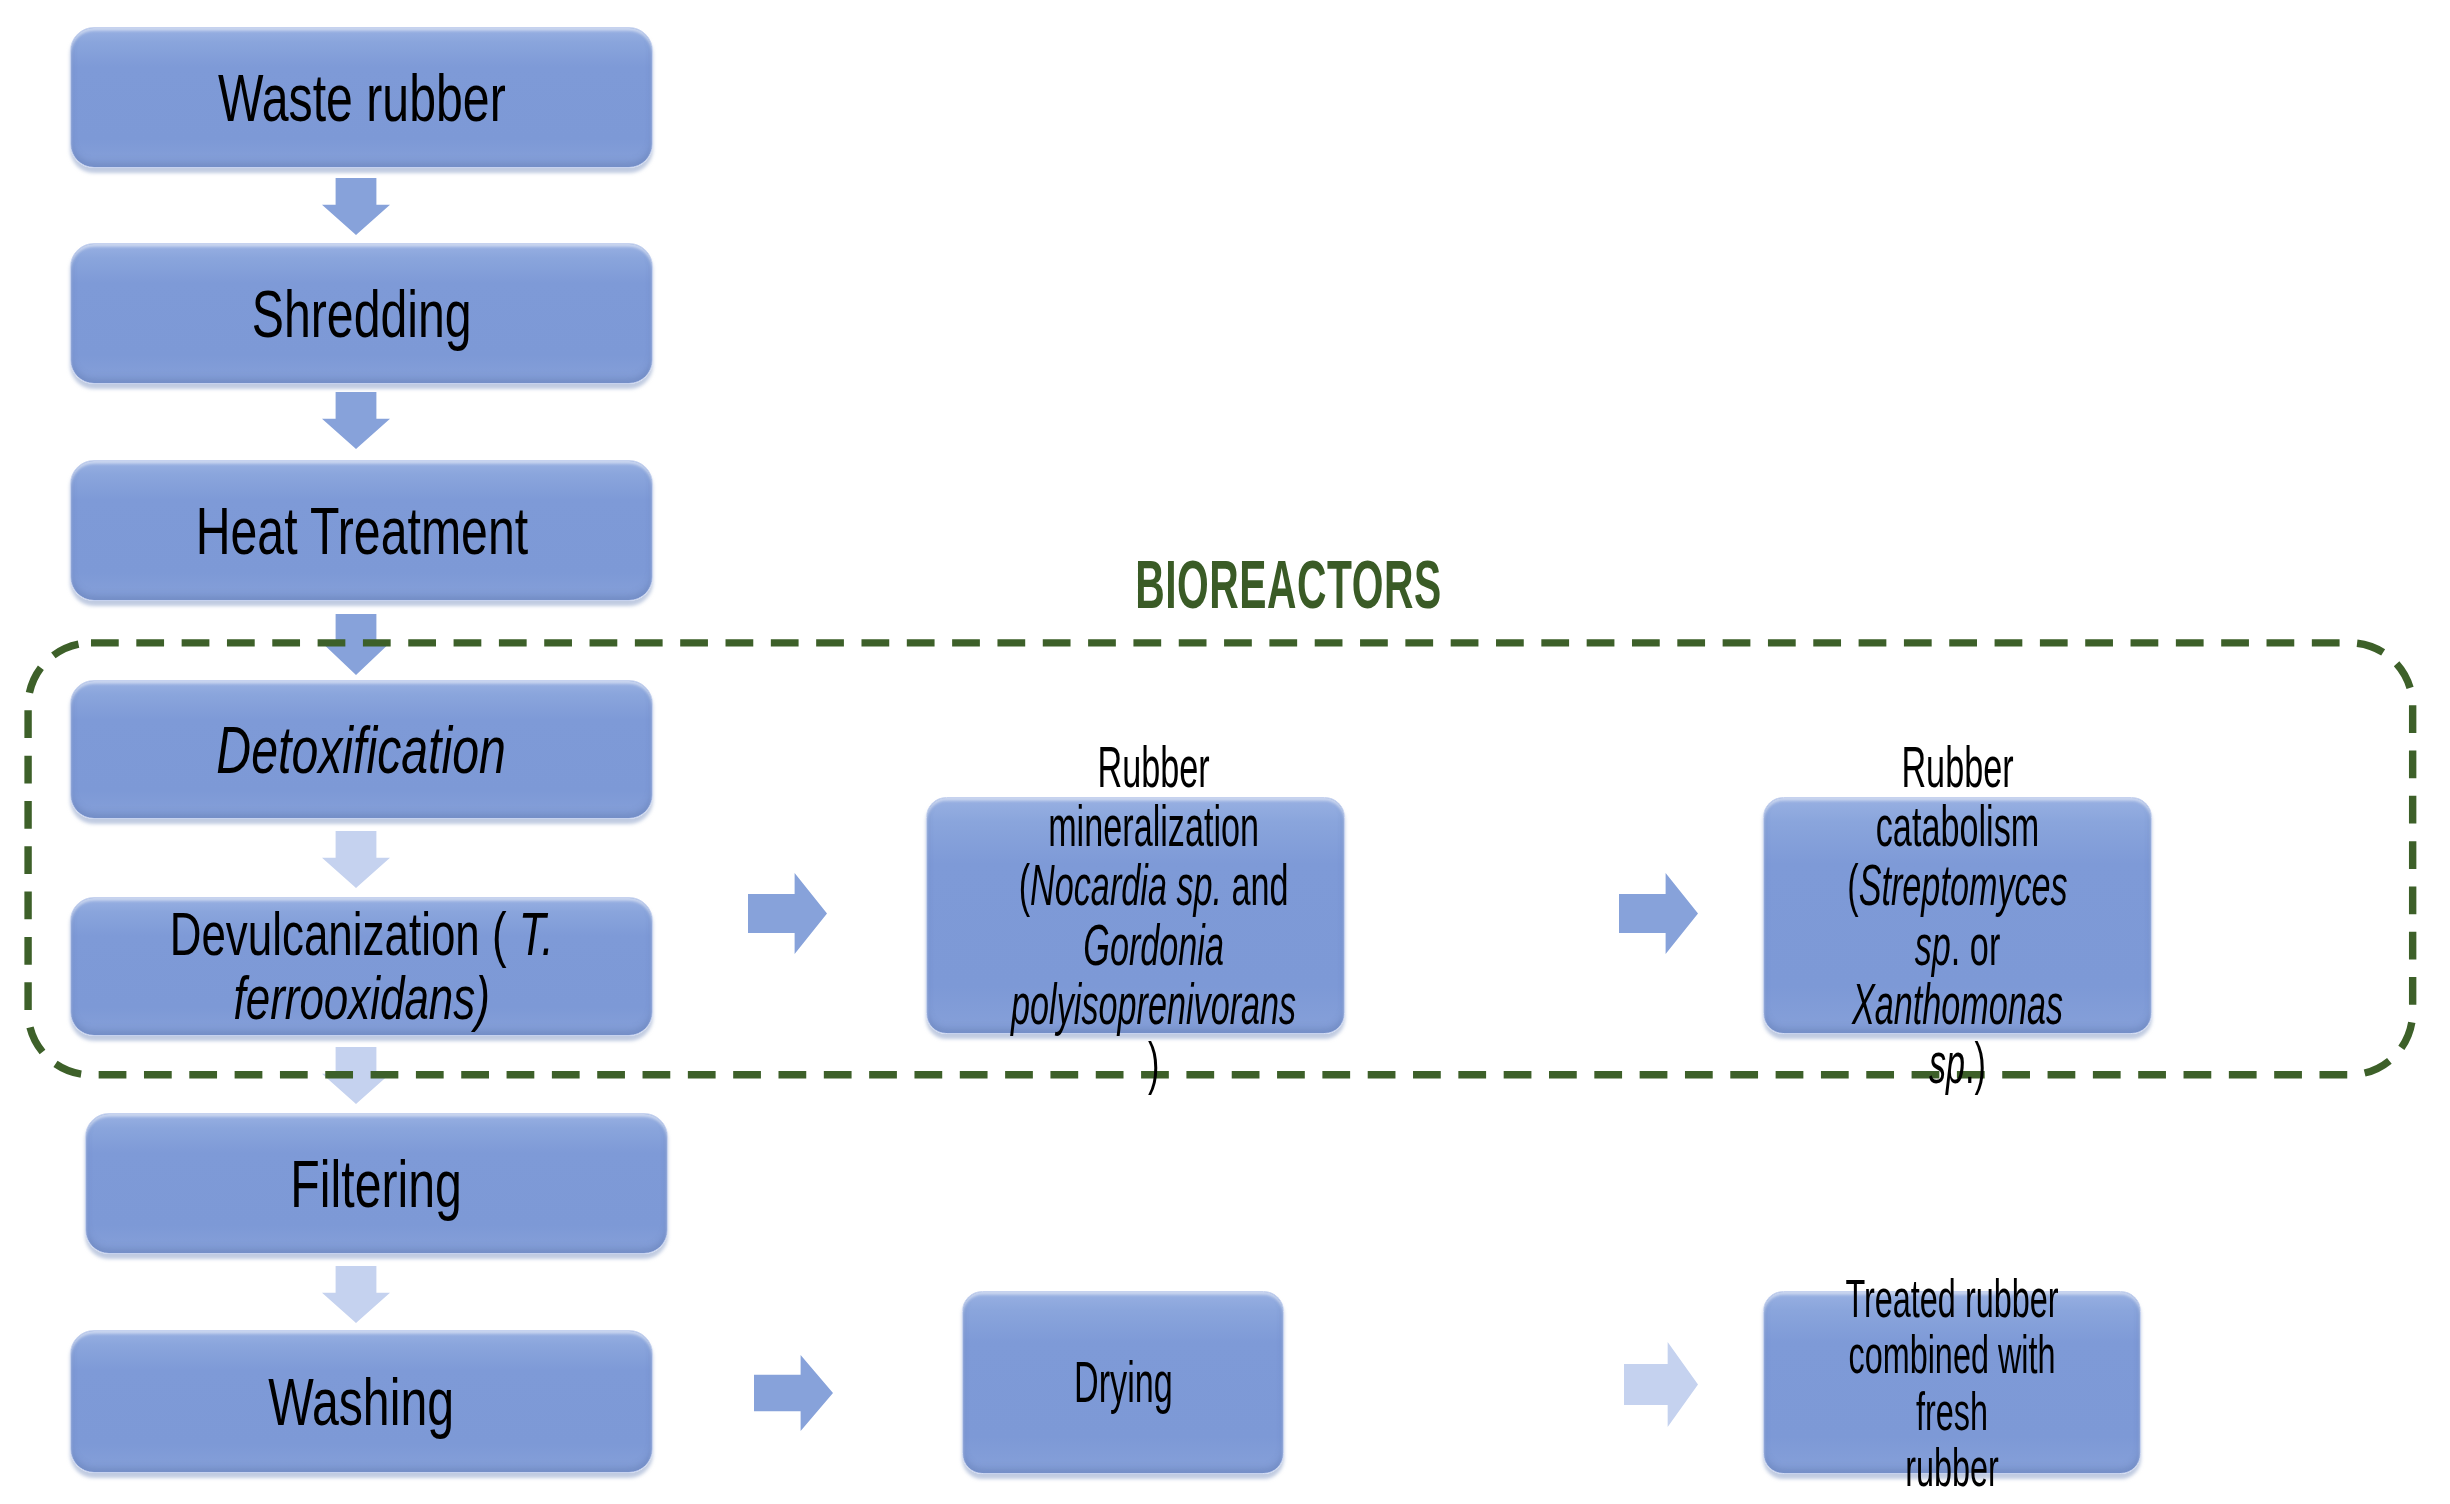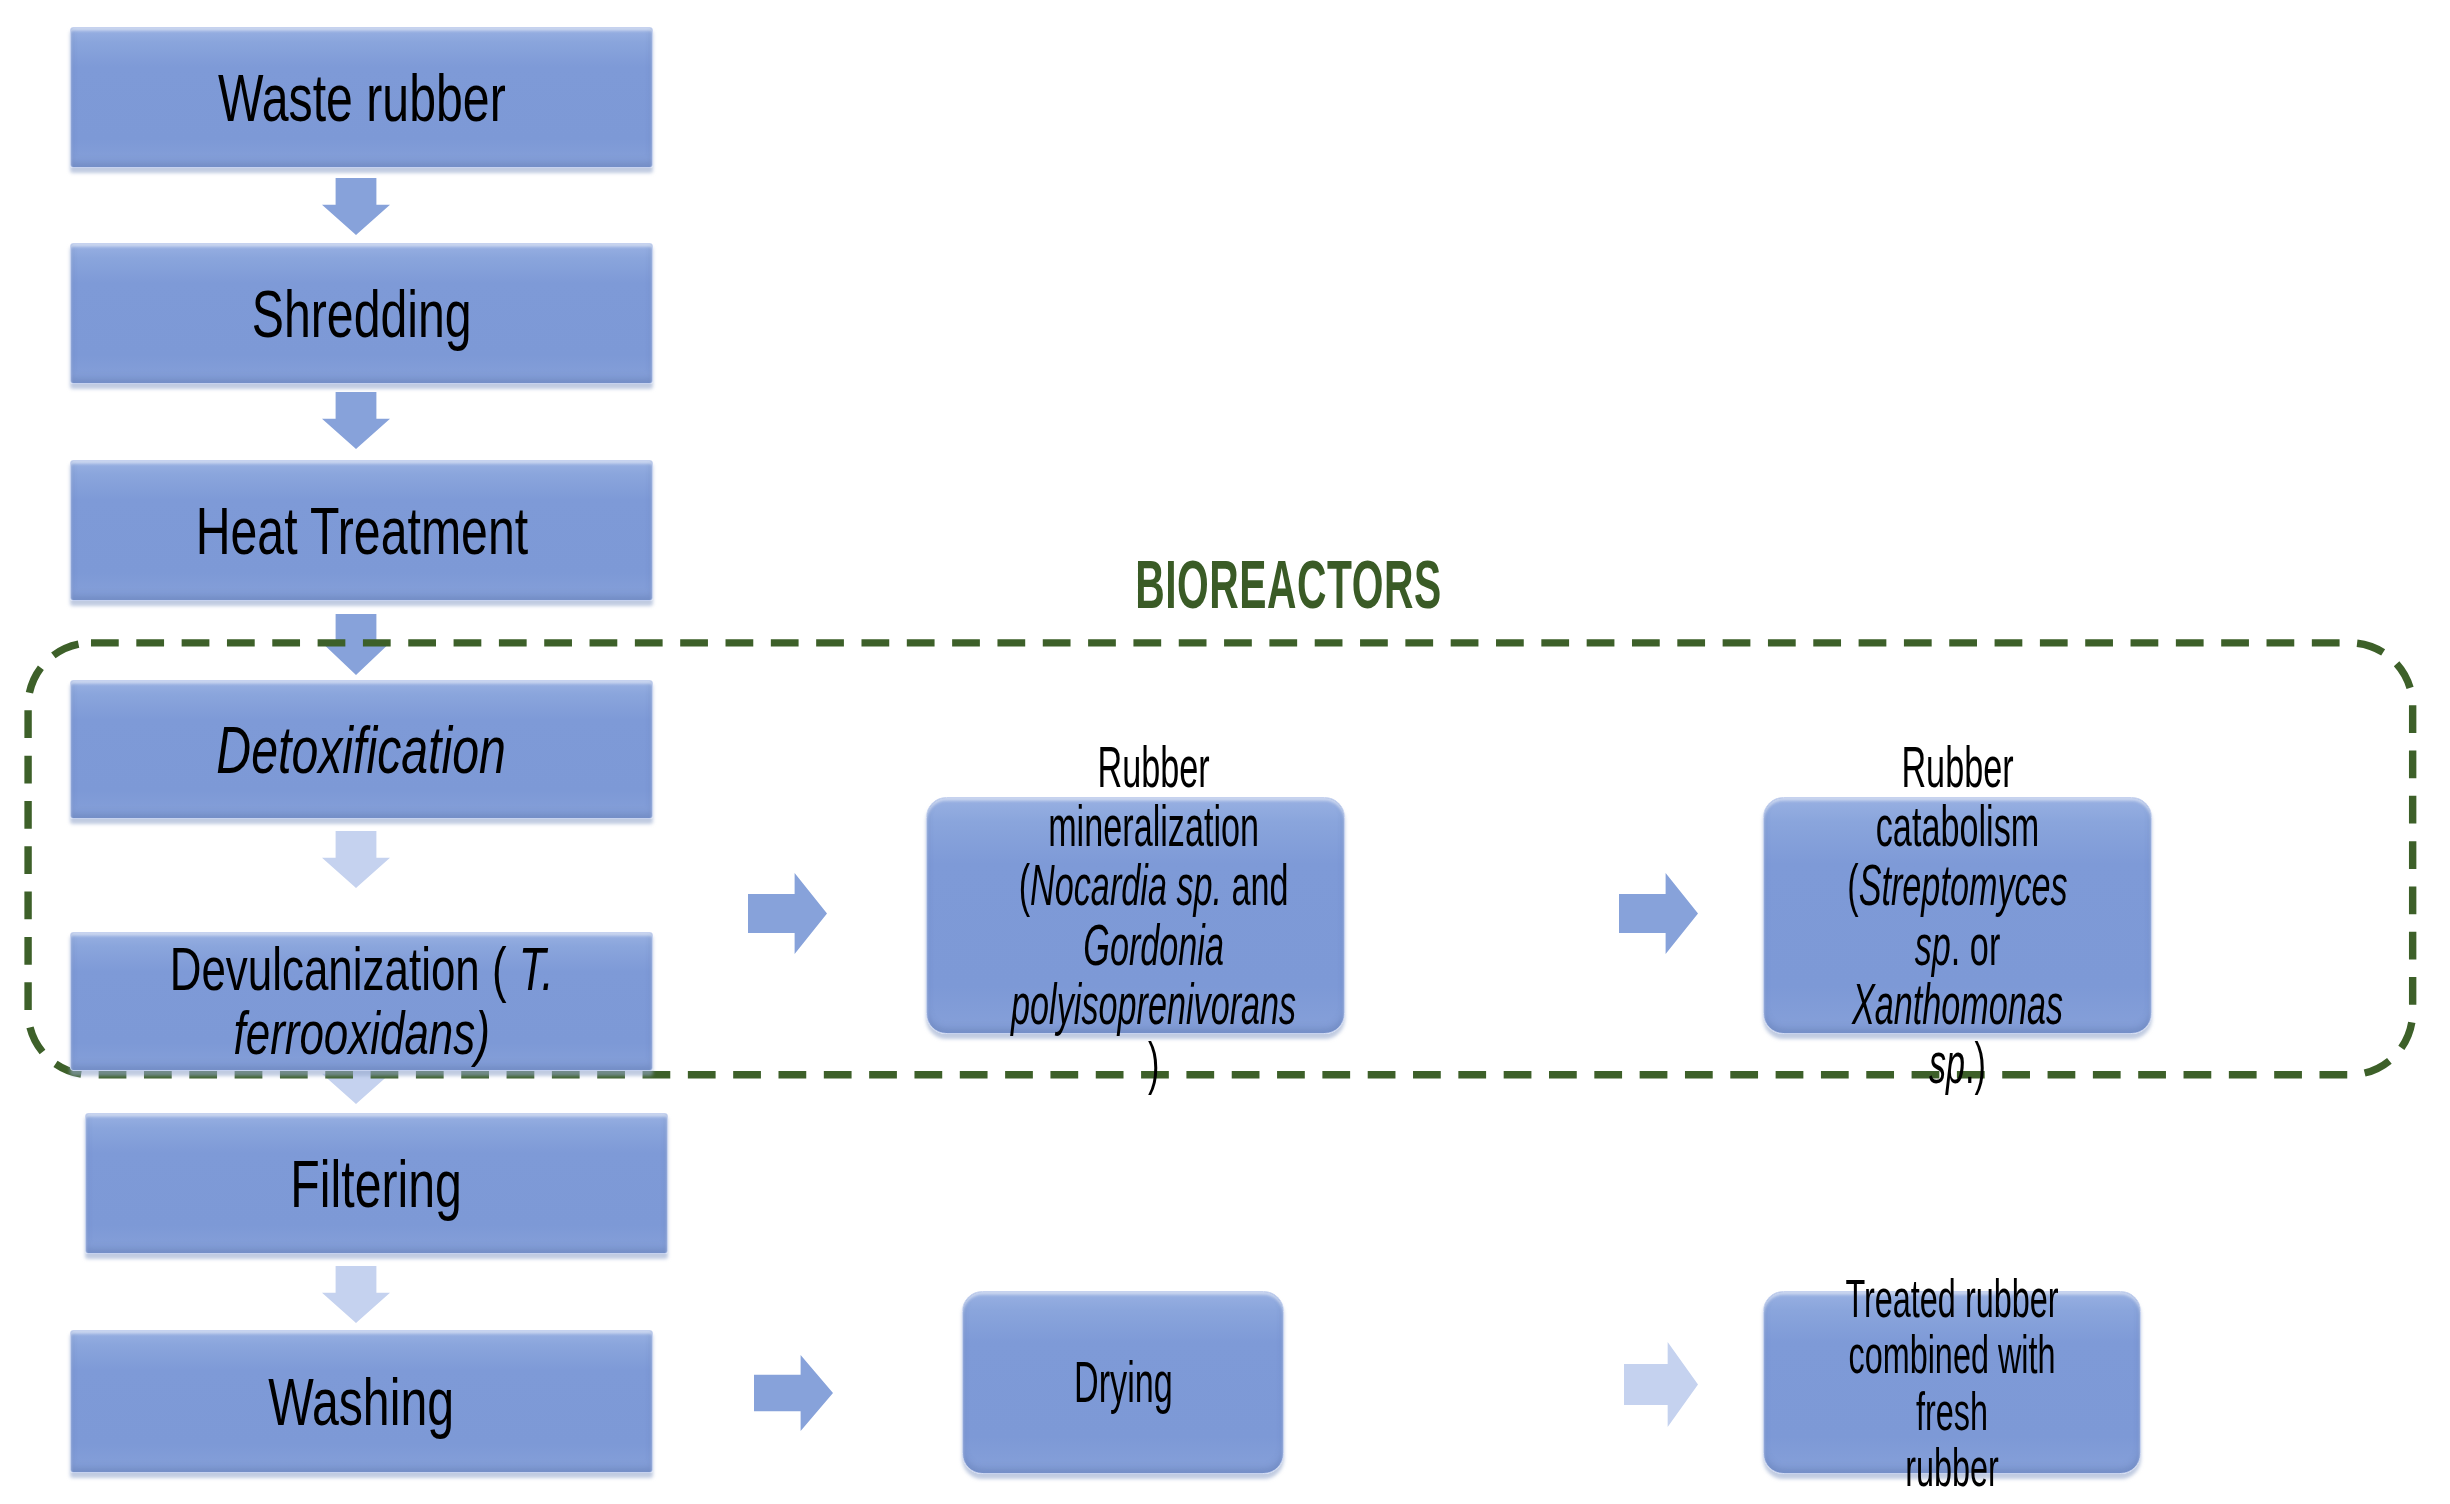--- a/index.html
+++ b/index.html
@@ -2,21 +2,21 @@
 <html style="--box-fill: #7E9AD7; --box-fill-top: #98B0E2; --box-border: #C6D2EF; --arrow-medium: #87A2DA; --arrow-pale: #C5D2EF; --dash-green: #3D6029; --title-green: #3A5B26; --text: #000000; --background: #FFFFFF;font-size:15px"><head>
 <meta charset="utf-8">
 <style>
   html,body{margin:0;padding:0;background:#fff;}
   .canvas{
     position:relative; width:2450px; height:1504px; background:#ffffff;
     font-family:"Liberation Sans","DejaVu Sans",sans-serif; color:#000; overflow:hidden;
   }
   
   .box{
-    position:absolute; z-index:3; border-radius:3px;
+    position:absolute; z-index:3; border-radius:24px;
     background:linear-gradient(180deg,#98B0E2 0%,#8AA5DC 10%,#7E9AD7 28%,#7D99D6 80%,#86A0D9 100%);
     border:1.9px solid #C6D2EF;
     box-shadow: inset 0 2.8px 2.8px rgba(255,255,255,.5),
                 inset 0 -4.6px 6.5px rgba(85,110,165,.38),
                 0 4.6px 3.7px rgba(150,168,205,.6);
     display:flex; align-items:center; justify-content:center; text-align:center;
   }
   .box-mid{ border-radius:20.4px; }
   .txt{ line-height:1.06; }
   .t-col { font-size:67px; transform:scaleX(.72); }
@@ -69,21 +69,21 @@
   <div class="box" style="left:70px;top:460px;width:581px;height:139px;">
     <div class="txt t-col">
         <div><span>Heat Treatment</span></div>
       </div>
   </div>
   <div class="box" style="left:70px;top:680px;width:581px;height:137px;font-style:italic;">
     <div class="txt t-col">
         <div><span>Detoxification</span></div>
       </div>
   </div>
-  <div class="box" style="left:70px;top:932px;width:581px;height:137px;">
+  <div class="box" style="left:70px;top:897px;width:581px;height:137px;">
     <div class="txt t-col2">
         <div><span>Devulcanization ( </span><i>T.</i></div>
         <div><i>ferrooxidans)</i></div>
       </div>
   </div>
   <div class="box" style="left:70px;top:1113px;width:581px;height:139px;margin-left:15px;">
     <div class="txt t-col">
         <div><span>Filtering</span></div>
       </div>
   </div>

